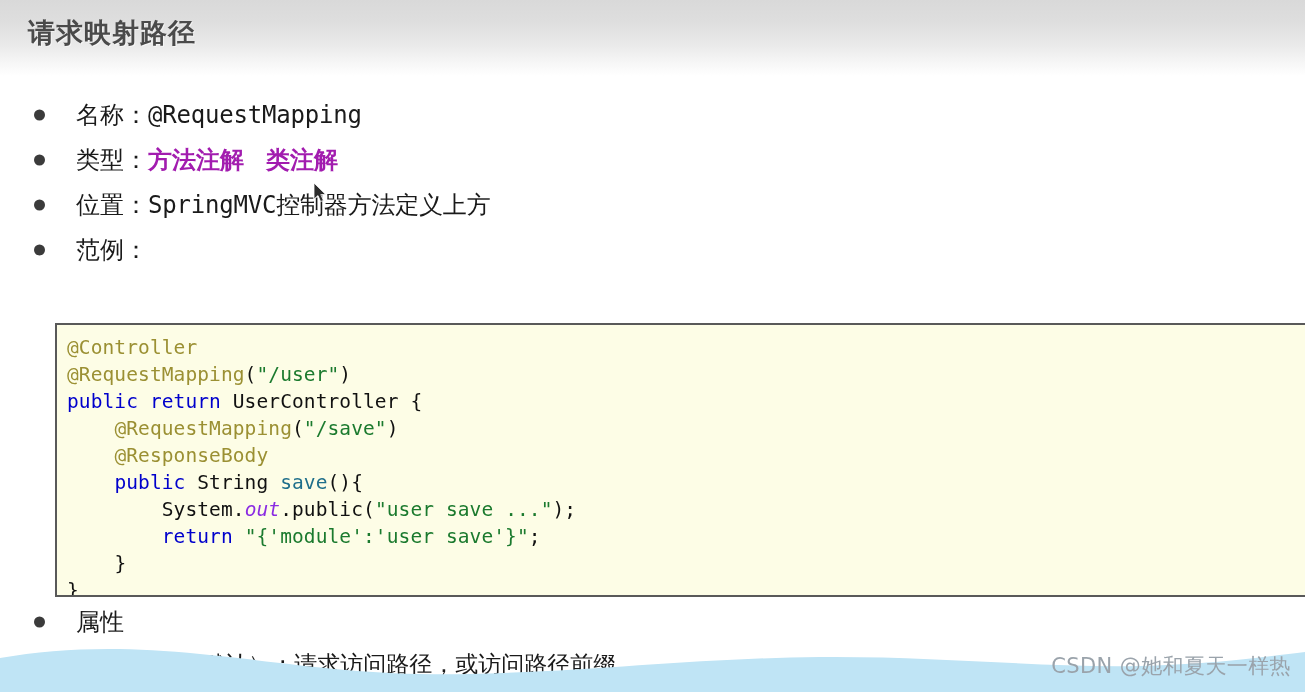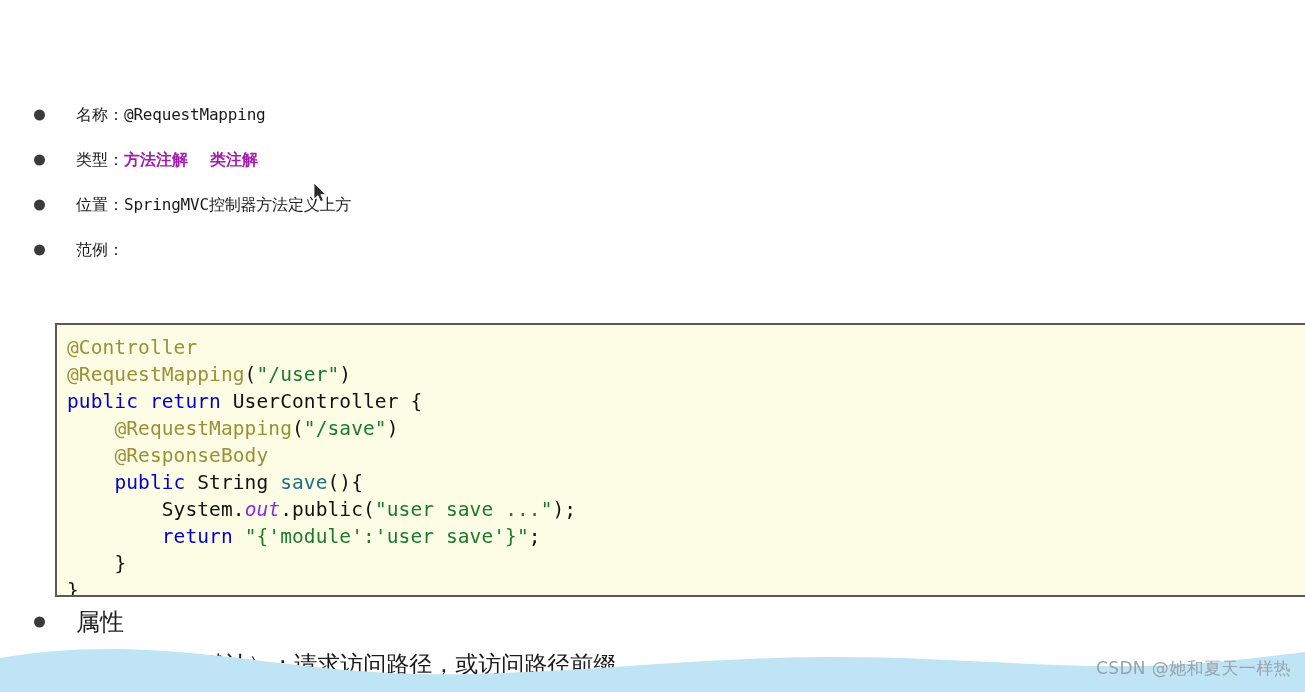--- a/index.html
+++ b/index.html
@@ -64,21 +64,21 @@
     height: 11px;
     border-radius: 50%;
     background: #3b3b3b;
   }
 
   .bullet-text {
     position: absolute;
     left: 76px;
     top: 50%;
     transform: translateY(-50%);
-    font-size: 16px;
+    font-size: 24px;
     color: #1a1a1a;
     white-space: nowrap;
     font-family: "DejaVu Sans", "Liberation Sans", sans-serif;
   }
 
   .label-cn {
     font-family: "DejaVu Sans", sans-serif;
   }
   .val-mono {
     font-family: "DejaVu Sans Mono", "Liberation Mono", monospace;
@@ -176,41 +176,44 @@
     width: 1305px;
     height: 62px;
     pointer-events: none;
   }
 
   
   .watermark {
     position: absolute;
     right: 14px;
     bottom: 12px;
-    font-size: 17px;
+    font-size: 21px;
     color: #9aa3ab;
     font-family: "DejaVu Sans", sans-serif;
     white-space: nowrap;
     letter-spacing: 0.4px;
   }
 
   
   .cursor {
     position: absolute;
     left: 314px;
     top: 183px;
     width: 16px;
     height: 22px;
   }
 </style>
 </head>
 <body>
 
 <div id="slide">
 
+  <div class="header">
+    <div class="header-title">请求映射路径</div>
+  </div>
 
   <div class="bullets">
 
     <div class="bullet-row">
       <span class="bullet-dot"></span>
       <span class="bullet-text"><span class="label-cn">名称：</span><span class="val-mono">@RequestMapping</span></span>
     </div>
 
     <div class="bullet-row">
       <span class="bullet-dot"></span>

